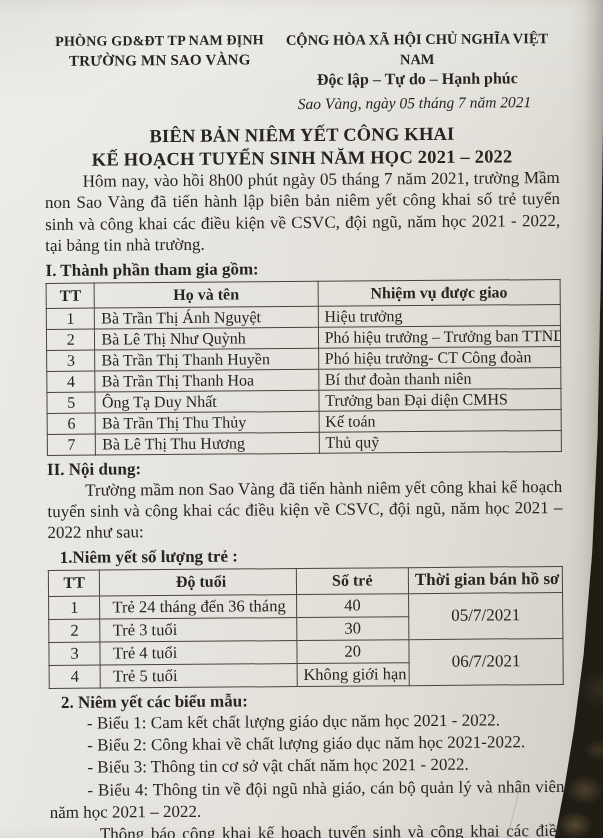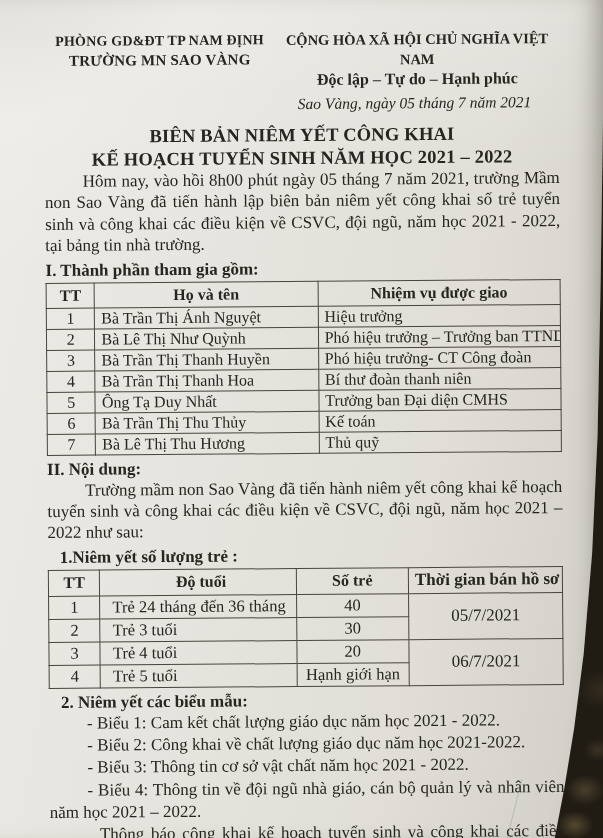--- a/index.html
+++ b/index.html
@@ -171,21 +171,21 @@
     </tr>
     <tr>
       <td class="c-tt">3</td>
       <td class="c-age">Trẻ 4 tuổi</td>
       <td class="c-count">20</td>
       <td class="c-period" rowspan="2">06/7/2021</td>
     </tr>
     <tr>
       <td class="c-tt">4</td>
       <td class="c-age">Trẻ 5 tuổi</td>
-      <td class="c-count">Hạnh giới hạn</td>
+      <td class="c-count">Không giới hạn</td>
     </tr>
   </tbody>
     </table>
 
   <div class="shead" style="padding-left:12px;">2. Niêm yết các biểu mẫu:</div>
 
   <div>
     <p class="listitem">- Biểu 1: Cam kết chất lượng giáo dục năm học 2021 - 2022.</p>
     <p class="listitem">- Biểu 2: Công khai về chất lượng giáo dục năm học 2021-2022.</p>
     <p class="listitem">- Biểu 3: Thông tin cơ sở vật chất năm học 2021 - 2022.</p>

